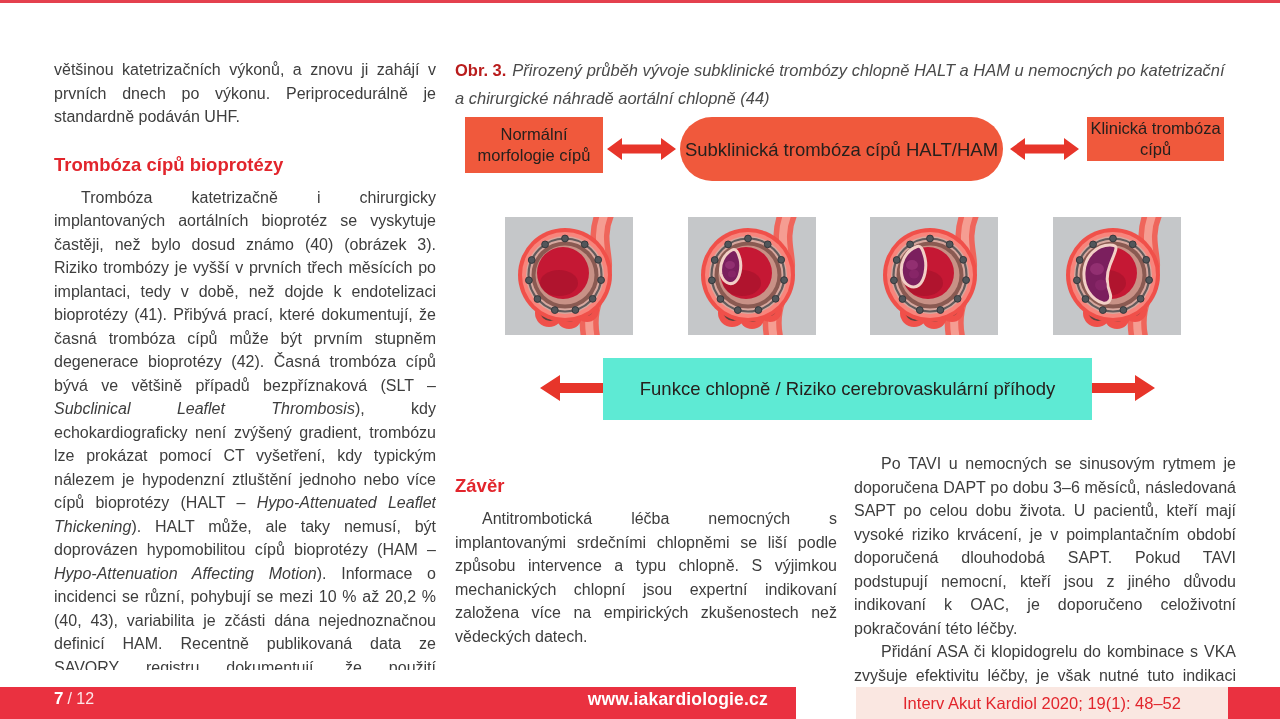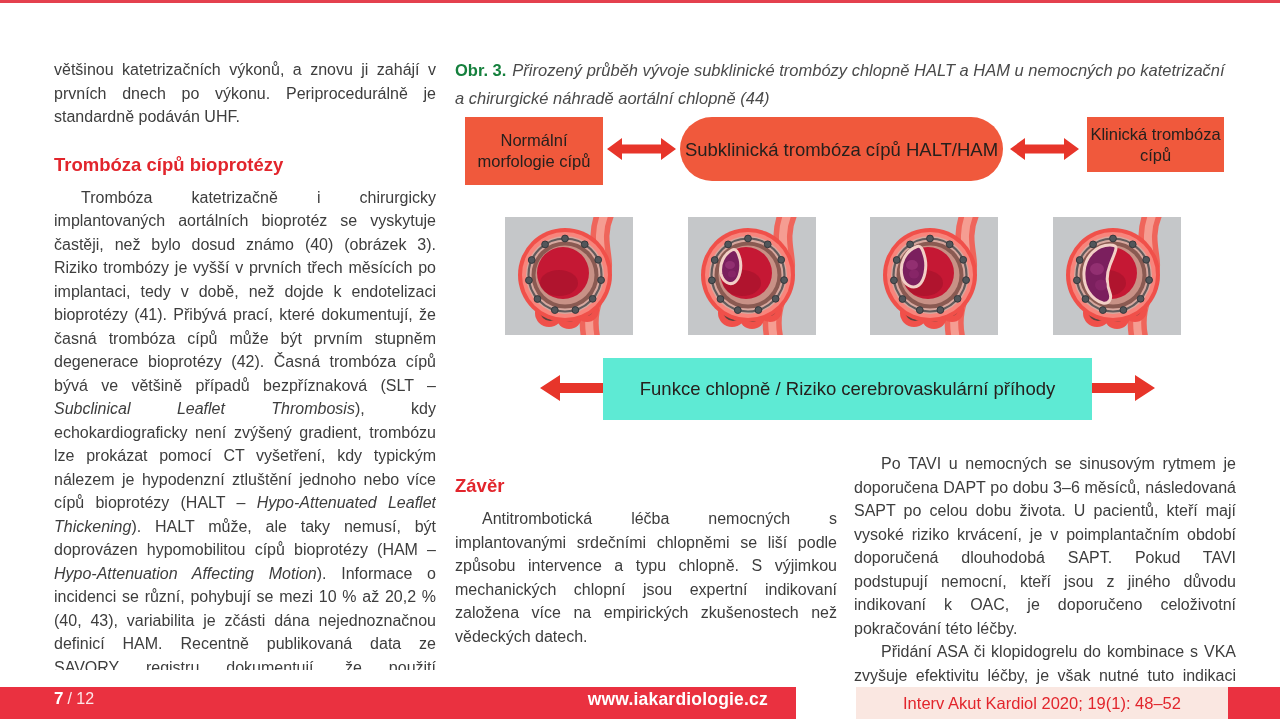--- a/index.html
+++ b/index.html
@@ -22,31 +22,31 @@
   }
   #left-col{left:54px;top:58px;width:382px;height:612px;overflow:hidden;}
   #left-col .red-heading{margin:24px 0 9px 0;}
   #mid-col{left:455px;top:452px;width:382px;height:233px;overflow:hidden;}
   #mid-col .red-heading{margin:22px 0 9px 0;}
   #right-col{left:854px;top:452px;width:382px;height:233px;overflow:hidden;}
   .ital{font-style:italic;}
 
   
   #fig-caption{left:455px;top:57px;width:782px;font-size:16.5px;line-height:27.5px;color:#4a4a4a;}
-  #fig-caption .fig-label{color:#15803d;font-weight:bold;font-style:normal;margin-right:6px;}
+  #fig-caption .fig-label{color:#b91c1c;font-weight:bold;font-style:normal;margin-right:6px;}
   #fig-caption .cap-text{font-style:italic;}
 
   
   .obox{
     background:#f0593c;color:#26201d;display:flex;align-items:center;justify-content:center;
     text-align:center;font-size:16.5px;line-height:21px;
   }
-  #box-normal{left:465px;top:117px;width:138px;height:68px;}
+  #box-normal{left:465px;top:117px;width:138px;height:56px;}
   #box-subclinical{left:680px;top:117px;width:323px;height:64px;font-size:18.5px;border-radius:32px;}
-  #box-clinical{left:1087px;top:117px;width:137px;height:55px;}
+  #box-clinical{left:1087px;top:117px;width:137px;height:44px;}
   .harrow{display:block;}
 
   #valve-strip .valve{position:absolute;top:217px;width:128px;height:118px;}
   #valve-1{left:505px;} #valve-2{left:688px;} #valve-3{left:870px;} #valve-4{left:1053px;}
   .valve svg{width:100%;height:100%;display:block;}
 
   #funkce-bar{
     left:603px;top:358px;width:489px;height:62px;background:#5eead4;
     display:flex;align-items:center;justify-content:center;
     color:#26201d;font-size:18.5px;

